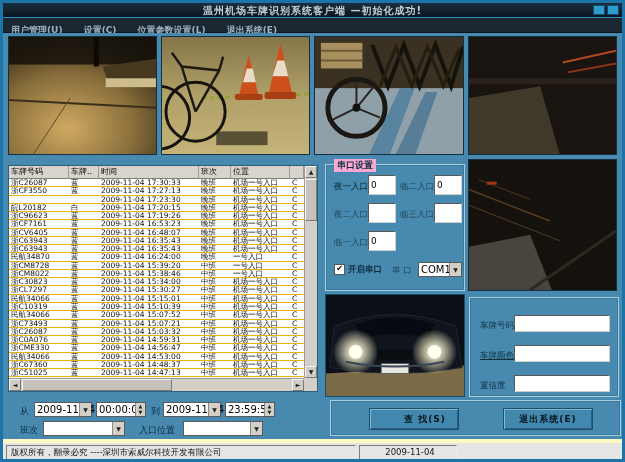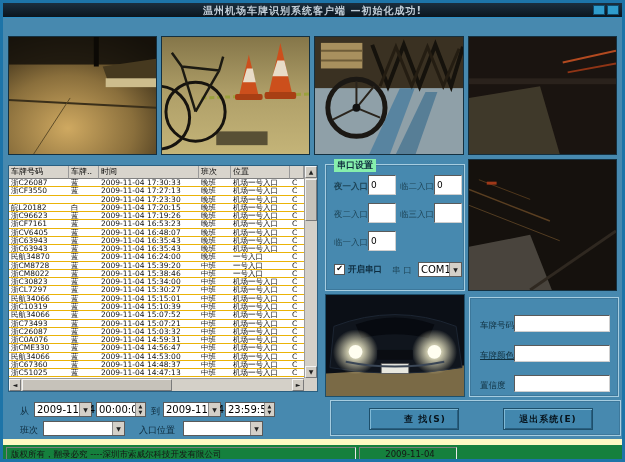--- a/index.html
+++ b/index.html
@@ -36,21 +36,21 @@
   .tcell{box-sizing:border-box;font-size:7.5px;line-height:7.5px;padding:0 0 0 2px;overflow:hidden;white-space:nowrap;color:#111;}
   .c0{width:60px}.c1{width:30px}.c2{width:100px}.c3{width:32px}.c4{width:59px}.c5{width:14px}
   #vscroll{position:absolute;right:0;top:0;width:13px;height:212px;background:#d4d0c8;border-left:1px solid #9a9a9a;box-sizing:border-box;}
   #hscroll{position:absolute;left:0;bottom:0;width:295px;height:13px;background:#d4d0c8;border-top:1px solid #9a9a9a;box-sizing:border-box;}
   .sarr{position:absolute;width:12px;height:12px;background:#d0ccc4;border:1px solid;border-color:#f4f4f4 #7a7a7a #7a7a7a #f4f4f4;box-sizing:border-box;font-size:6px;text-align:center;line-height:10px;color:#222;}
   .sthumb{position:absolute;background:#c6c2ba;border:1px solid;border-color:#f4f4f4 #7a7a7a #7a7a7a #f4f4f4;box-sizing:border-box;}
   #corner{position:absolute;right:0;bottom:0;width:13px;height:13px;background:#d4d0c8;}
 
   
   .gbox{position:absolute;border:1px solid #a6cde0;box-shadow:inset 0 0 0 1px rgba(30,70,95,.25);box-sizing:border-box;}
-  .gtitle{position:absolute;top:-6px;left:8px;background:#86efac;padding:0 3px;font-size:9px;color:#10303f;font-weight:bold;}
+  .gtitle{position:absolute;top:-6px;left:8px;background:#f9a8d4;padding:0 3px;font-size:9px;color:#10303f;font-weight:bold;}
   #serial{left:322px;top:131px;width:140px;height:127px;}
   .slabel{position:absolute;font-size:8.5px;color:#1e4558;white-space:nowrap;}
   .sinput{position:absolute;width:28px;height:20px;background:#fff;border:1px solid #5a5a5a;border-right-color:#cfcfcf;border-bottom-color:#cfcfcf;font-size:9px;padding:1px 2px;box-sizing:border-box;font-family:"DejaVu Sans",sans-serif;}
   .cbbox{position:absolute;width:9px;height:9px;background:#fff;border:1px solid #555;font-size:8px;line-height:8px;text-align:center;color:#000;box-sizing:content-box;}
 
   .combo{position:absolute;background:#fff;border:1px solid #5a5a5a;box-sizing:border-box;height:15px;}
   .cval{position:absolute;left:2px;top:0;font-size:10px;line-height:13px;color:#000;white-space:nowrap;}
   .darr{position:absolute;right:0;top:0;width:12px;height:100%;background:#d4d0c8;border-left:1px solid #8a8a8a;font-size:6px;text-align:center;line-height:13px;color:#222;box-sizing:border-box;}
   .spin{position:absolute;background:#fff;border:1px solid #5a5a5a;box-sizing:border-box;height:15px;}
   .sbtns{position:absolute;right:0;top:0;width:10px;height:100%;background:#d4d0c8;border-left:1px solid #8a8a8a;box-sizing:border-box;font-size:5px;line-height:6px;text-align:center;color:#222;}
@@ -60,40 +60,46 @@
 
   #resultpanel{left:466px;top:264px;width:150px;height:100px;}
   .rlabel{position:absolute;font-size:8.5px;color:#10303f;white-space:nowrap;}
   .rinput{position:absolute;left:44px;width:96px;height:17px;background:#fff;border:1px solid #5a5a5a;border-right-color:#cfcfcf;border-bottom-color:#cfcfcf;font-size:9px;box-sizing:border-box;font-family:"DejaVu Sans",sans-serif;}
 
   .flabel{position:absolute;font-size:9px;color:#0d2b3d;white-space:nowrap;}
   #btnpanel{left:327px;top:367px;width:291px;height:36px;}
   .btn{position:absolute;height:22px;background:#4287ae;border:1px solid #1d4f6b;box-shadow:inset 1px 1px 0 #7fb9d6,inset -1px -1px 0 #2a5f80;color:#07141d;font-size:9px;font-weight:bold;font-family:"DejaVu Sans",sans-serif;letter-spacing:1px;}
 
   
-  #statusbar{position:absolute;left:0;top:436px;width:619px;height:20px;background:#15803d;border-top:6px solid #fef9c3;box-sizing:border-box;}
+  #statusbar{position:absolute;left:0;top:436px;width:619px;height:20px;background:#e5e5e5;border-top:4px solid #fef9c3;box-sizing:border-box;}
   .ssec{position:absolute;top:2px;height:15px;border:1px solid;border-color:#7e7e7e #e9e9e9 #e9e9e9 #7e7e7e;box-sizing:border-box;font-size:8.5px;line-height:13px;color:#151515;padding-left:4px;overflow:hidden;white-space:nowrap;}
   .s1{left:3px;width:350px;}
   .s2{left:356px;width:98px;text-align:center;}
   .s3{left:457px;width:159px;}
 </style>
 </head>
 <body>
 
 <div id="app">
  <div id="inner">
 
   <div id="titlebar">
     <div id="title">温州机场车牌识别系统客户端  —初始化成功!</div>
     <div id="winbtns">
       <div class="winbtn"></div>
       <div class="winbtn"></div>
     </div>
   </div>
 
+  <div id="menubar">
+    <span class="menuitem">用户管理(U)</span>
+    <span class="menuitem">设置(C)</span>
+    <span class="menuitem">位置参数设置(L)</span>
+    <span class="menuitem">退出系统(E)</span>
+  </div>
 
   <div id="client">
 
     <div class="cam" id="cam1">
       <svg viewBox="0 0 149 119" preserveAspectRatio="none">
         <defs>
               <radialGradient id="g1" cx="40%" cy="78%" r="90%">
           <stop offset="0" stop-color="#cfa961"></stop>
                 <stop offset="0.5" stop-color="#8a6f3c"></stop>
                 <stop offset="1" stop-color="#221a0d"></stop>

